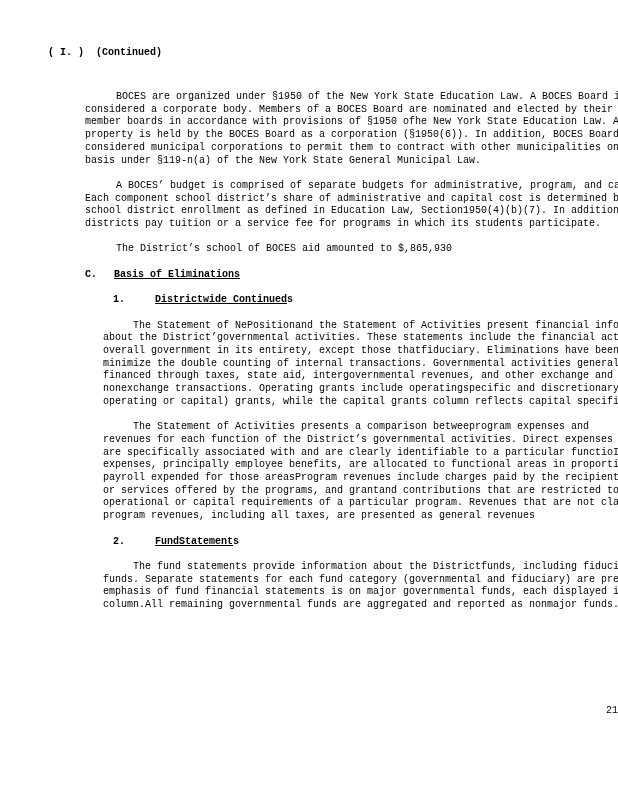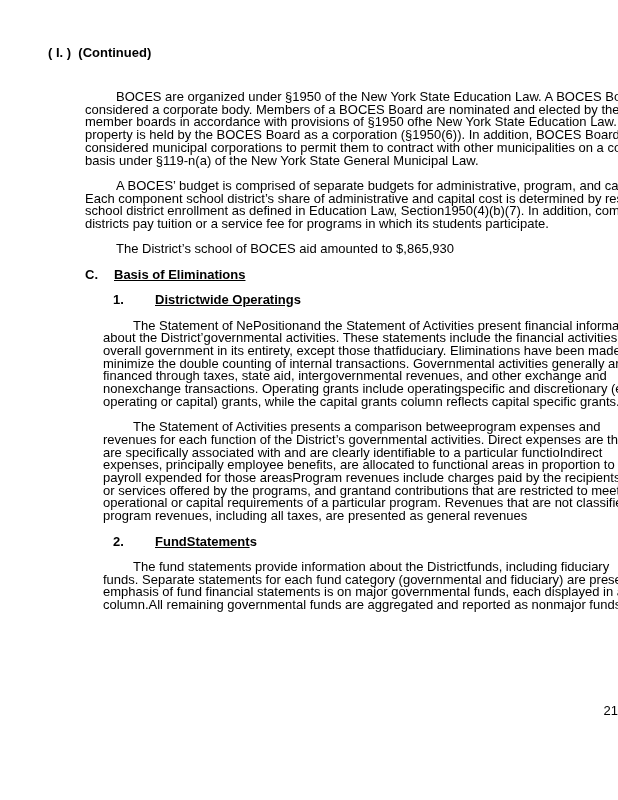--- a/index.html
+++ b/index.html
@@ -6,22 +6,22 @@
     margin: 0;
     padding: 0;
     background: #ffffff;
   }
   .page {
     position: relative;
     width: 618px;
     height: 800px;
     background: #ffffff;
     color: #000000;
-    font-family: Liberation Sans, sans-serif;
-    font-size: 13px;
+    font-family: Liberation Mono, monospace;
+    font-size: 10px;
     line-height: 12.7px;
     overflow: hidden;
     border-radius: 16px;
   }
   .doc-header {
     position: absolute;
     left: 48px;
     top: 47px;
     font-weight: bold;
     white-space: pre;
@@ -99,21 +99,21 @@
     <p class="para indent">The District’s school of BOCES aid amounted to $,865,930</p>
 
 
     <div class="heading-c">
       <span class="c-num">C.</span><span class="c-title">Basis of Eliminations</span>
     </div>
 
     <div class="subsection">
 
       <div class="heading-num">
-        <span class="n-num">1.</span><span class="n-title">Districtwide Operating</span><span class="n-suffix">s</span>
+        <span class="n-num">1.</span><span class="n-title">Districtwide Continued</span><span class="n-suffix">s</span>
       </div>
 
       <p class="para indent2">The Statement of NePositionand the Statement of Activities present financial information
 about the District’governmental activities. These statements include the financial activities of the
 overall government in its entirety, except those thatfiduciary. Eliminations have been made to
 minimize the double counting of internal transactions. Governmental activities generally are
 financed through taxes, state aid, intergovernmental revenues, and other exchange and
 nonexchange transactions. Operating grants include operatingspecific and discretionary (either
 operating or capital) grants, while the capital grants column reflects capital specific grants.</p>
 

